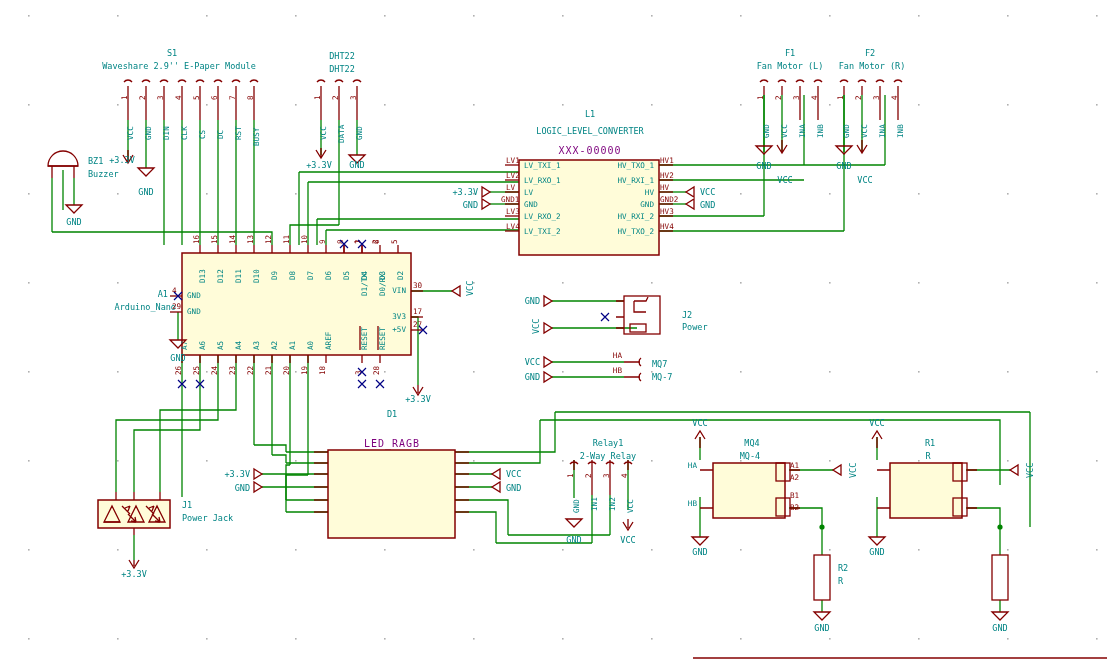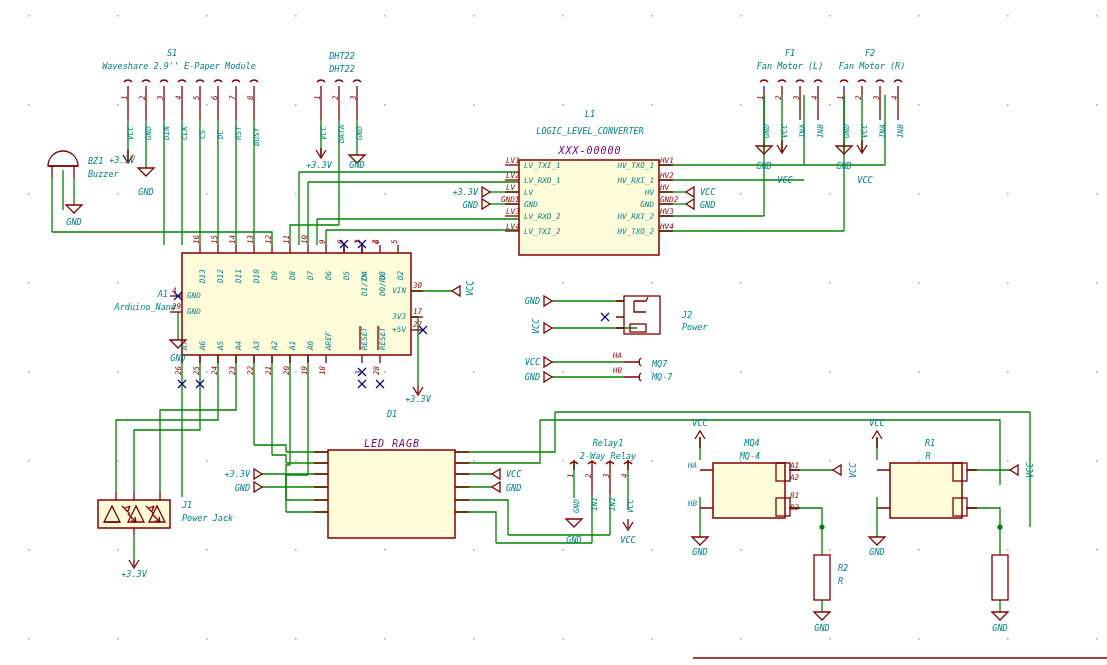--- a/index.html
+++ b/index.html
@@ -1,18 +1,18 @@
 <!DOCTYPE html>
 <html><head>
 <meta charset="utf-8">
 <style>
   html,body{margin:0;padding:0;background:#ffffff;}
   body{width:1107px;height:665px;overflow:hidden;
        font-family:"DejaVu Sans Mono","Liberation Mono",monospace;}
-  #sheet{position:relative;width:1107px;height:665px;background:#ffffff;font-style:italic;}
+  #sheet{position:relative;width:1107px;height:665px;background:#ffffff;}
   svg#schem{position:absolute;left:0;top:0;width:1107px;height:665px;display:block;}
   text{font-family:"DejaVu Sans Mono","Liberation Mono",monospace;
        dominant-baseline:middle;white-space:pre;}
   .lbl{fill:#008484;font-size:8.5px;}
   .lbl7{fill:#008484;font-size:7.3px;}
   .ref{fill:#008484;font-size:8.5px;}
   .val{fill:#7d007d;font-size:10px;letter-spacing:1px;}
   .pinname{fill:#008484;font-size:7.6px;}
   .pinnum{fill:#840000;font-size:7.6px;}
   .pinnameR{fill:#840000;font-size:7.6px;}

